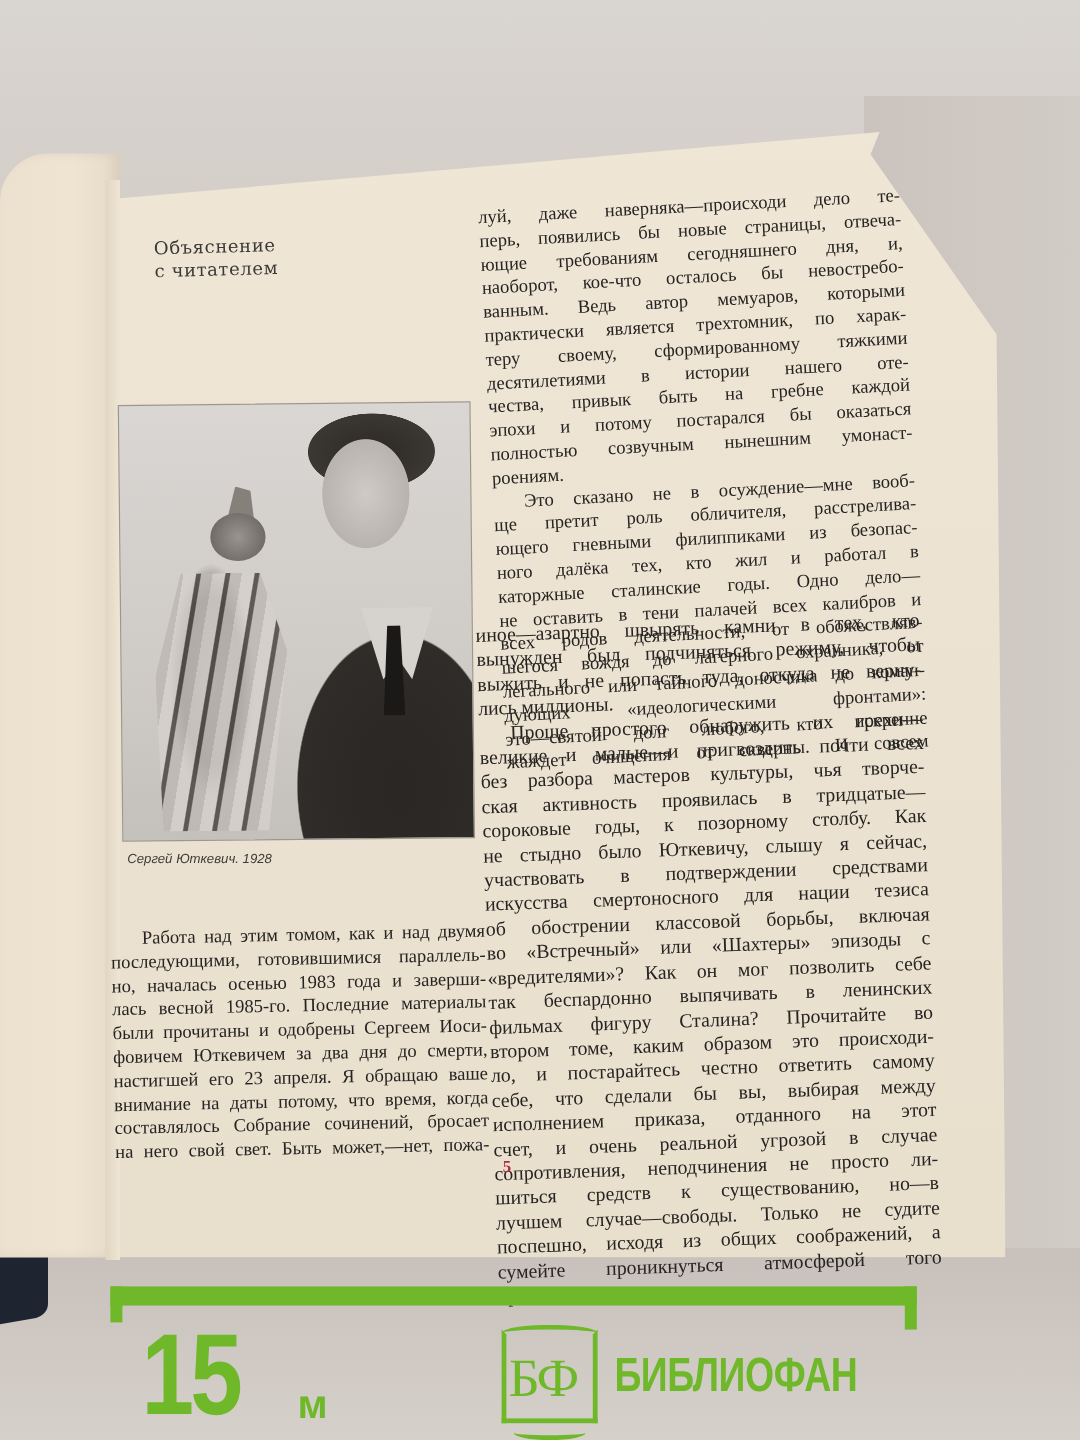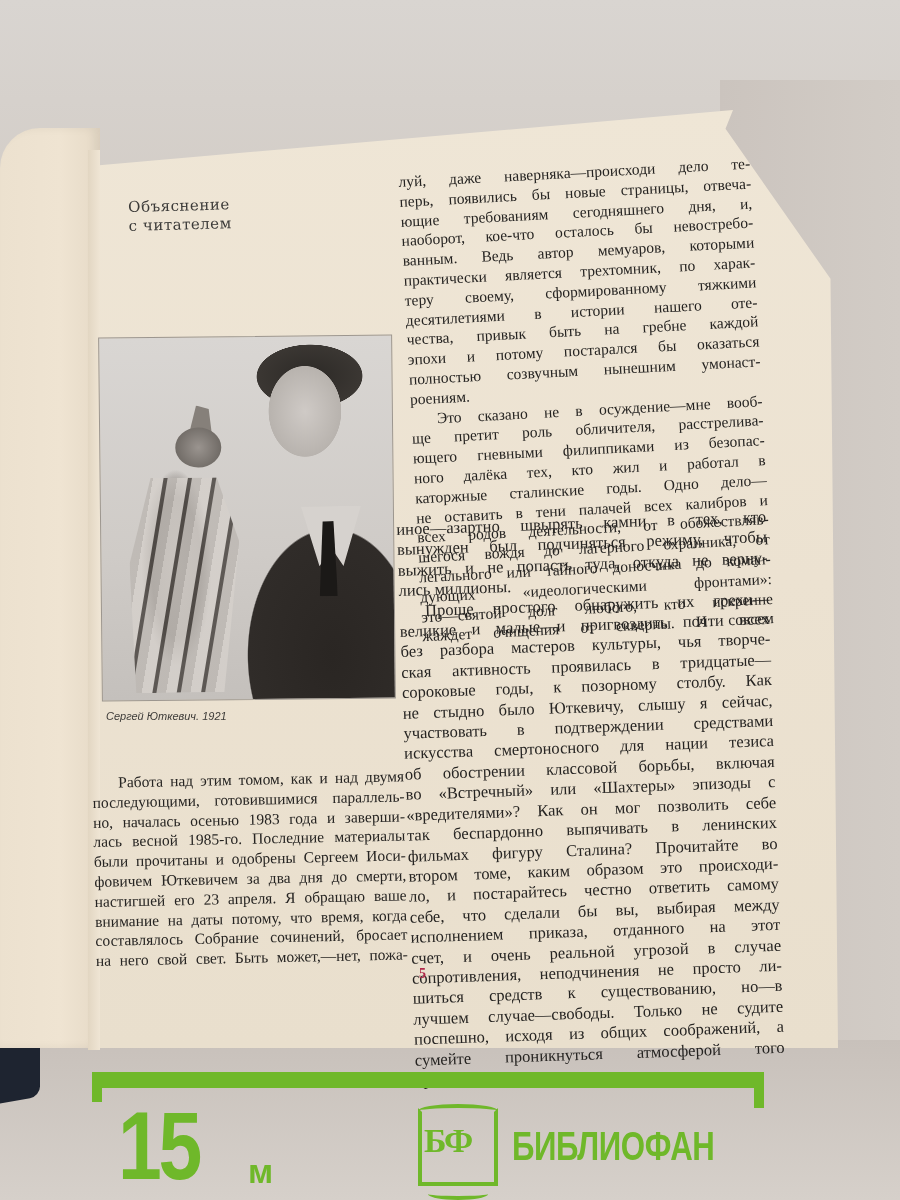--- a/index.html
+++ b/index.html
@@ -215,22 +215,22 @@
     }
     .logo-top-curve {
       position: absolute; left: 0; top: -4px; width: 80px; height: 14px;
       border-top: 4px solid #6fb82a;
       border-radius: 50% 50% 0 0;
       box-sizing: border-box;
     }
     .logo-text {
       position: absolute; left: 6px; top: 14px;
       font-family: "Liberation Serif", serif;
-      font-weight: bold;
-      font-size: 34px;
+      font-weight: normal;
+      font-size: 45px;
       color: #6fb82a;
       letter-spacing: -2px;
     }
     .logo-bottom {
       position: absolute; left: 10px; top: 80px; width: 60px; height: 8px;
       border-bottom: 4px solid #6fb82a;
       border-radius: 0 0 50% 50%;
     }
     .brand-name {
       position: absolute;
@@ -264,21 +264,21 @@
 
 <div class="photo-wrap">
   <div class="photo" title="Photo of Sergei Yutkevich holding a jester puppet">
     <div class="puppet-body"></div>
     <div class="puppet-hat"></div>
     <div class="puppet-head"></div>
     <div class="collar"></div>
     <div class="tie"></div>
   </div>
 </div>
-<div class="caption">Сергей Юткевич. 1921</div>
+<div class="caption">Сергей Юткевич. 1928</div>
 
 <div class="col-left">
   <span class="line indent">Работа над этим томом, как и над двумя</span>
   <span class="line">последующими, готовившимися параллель-</span>
   <span class="line">но, началась осенью 1983 года и заверши-</span>
   <span class="line">лась весной 1985-го. Последние материалы</span>
   <span class="line">были прочитаны и одобрены Сергеем Иоси-</span>
   <span class="line">фовичем Юткевичем за два дня до смерти,</span>
   <span class="line">настигшей его 23 апреля. Я обращаю ваше</span>
   <span class="line">внимание на даты потому, что время, когда</span>

